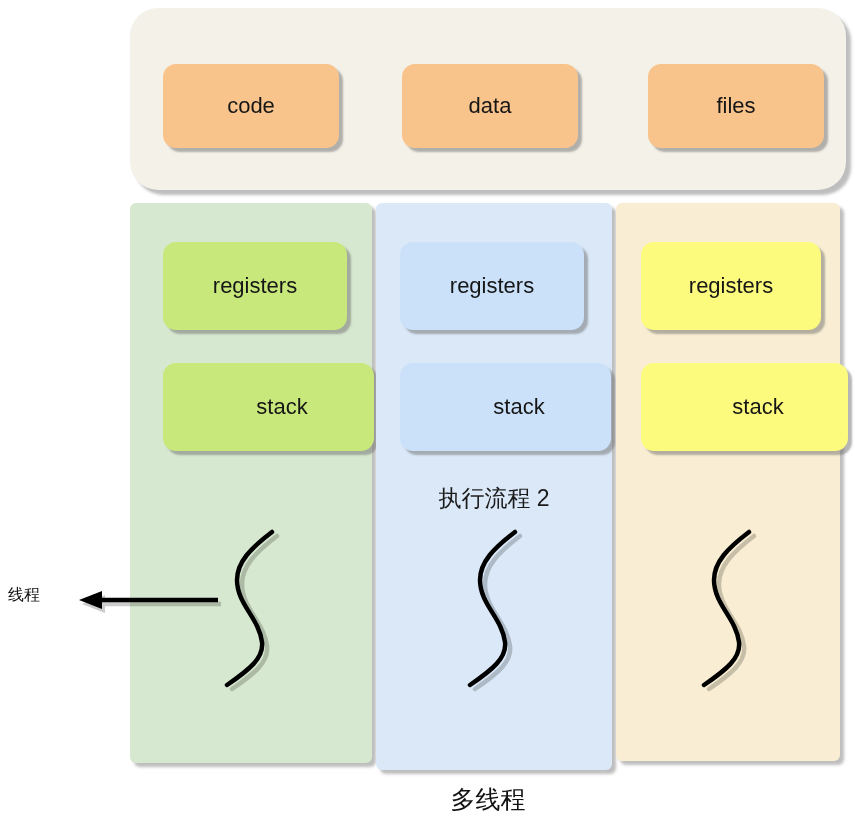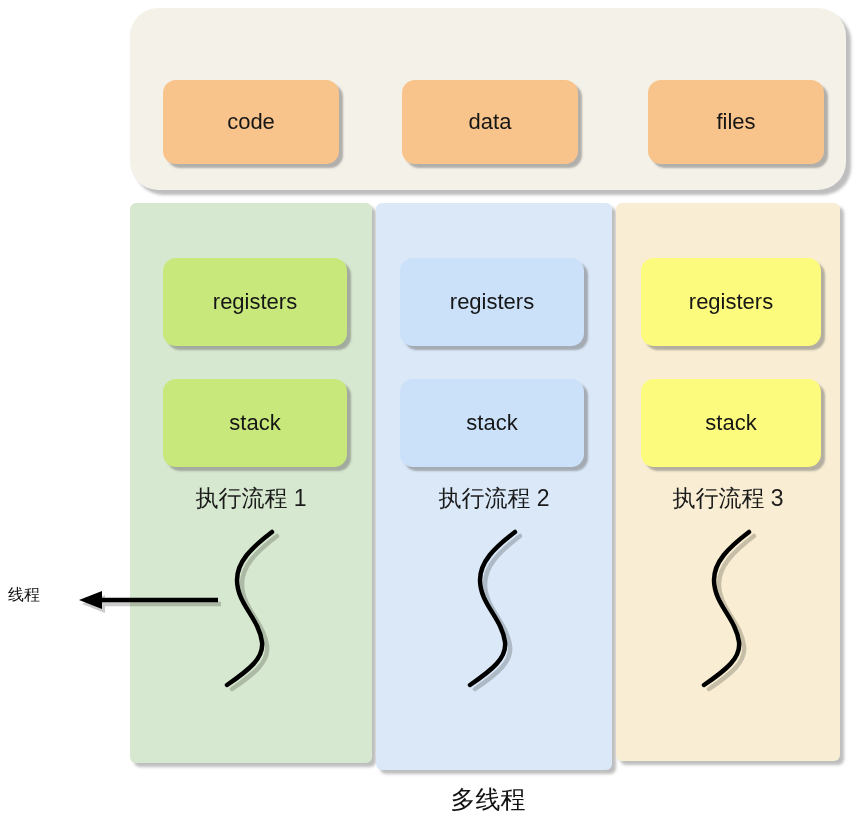--- a/index.html
+++ b/index.html
@@ -30,21 +30,20 @@
   .mem-box {
     position: absolute;
     height: 84px;
     border-radius: 13px;
     display: flex;
     align-items: center;
     justify-content: center;
     font-size: 22px;
     color: #161616;
     box-shadow: 4px 4px 2px rgba(110,110,110,0.5);
-    margin-top: 16px;
   }
   .shared-region .mem-box { top: 56px; width: 176px; background: var(--shared-box, #f9c48c); }
   .box-code  { left: 33px;  }
   .box-data  { left: 272px; }
   .box-files { left: 518px; }
 
   
   .thread-column {
     position: absolute;
     top: 203px;
@@ -53,21 +52,21 @@
   }
   .col-1 { left: 130px; width: 242px; height: 560px; background: var(--thread1-bg, #d6e8cf); }
   .col-2 { left: 376px; width: 236px; height: 567px; background: var(--thread2-bg, #dae8f8); }
   .col-3 { left: 616px; width: 224px; height: 558px; background: var(--thread3-bg, #f9eed3); }
 
   .thread-column .mem-box { height: 88px; width: 184px; }
   .col-1 .mem-box { left: 33px; background: var(--thread1-box, #c8e87c); }
   .col-2 .mem-box { left: 24px; background: var(--thread2-box, #cbe1fa); }
   .col-3 .mem-box { left: 25px; width: 180px; background: var(--thread3-box, #fdfb7d); }
   .box-registers { top: 39px; }
-  .box-stack     { top: 160px; }
+  .box-stack     { top: 160px; padding-left: 27px; }
 
   .flow-label {
     position: absolute;
     top: 280px;
     left: 0; right: 0;
     text-align: center;
     font-size: 23px;
     color: #1b1b1b;
   }
 
@@ -121,21 +120,20 @@
     </div>
   </div>
 
   <div class="thread-column col-1">
     <div class="mem-box box-registers">
       <span>registers</span>
     </div>
     <div class="mem-box box-stack">
       <span>stack</span>
     </div>
-    <div class="flow-label">执行流程 1</div>
     <div class="squiggle">
       <svg width="100" height="170" viewBox="0 0 100 170">
         <path d="M 71 14 C 50 30, 36 44, 36 62 C 36 86, 58 100, 61 124 C 63 140, 48 152, 26 167" fill="none" stroke="#000000" stroke-width="4.5" stroke-linecap="round"></path>
       </svg>
     </div>
   </div>
 
   <div class="thread-column col-2">
     <div class="mem-box box-registers">
       <span>registers</span>
@@ -151,21 +149,20 @@
     </div>
   </div>
 
   <div class="thread-column col-3">
     <div class="mem-box box-registers">
       <span>registers</span>
     </div>
     <div class="mem-box box-stack">
       <span>stack</span>
     </div>
-    <div class="flow-label">执行流程 3</div>
     <div class="squiggle">
       <svg width="100" height="170" viewBox="0 0 100 170">
         <path d="M 71 14 C 50 30, 36 44, 36 62 C 36 86, 58 100, 61 124 C 63 140, 48 152, 26 167" fill="none" stroke="#000000" stroke-width="4.5" stroke-linecap="round"></path>
       </svg>
     </div>
   </div>
 
   <svg class="thread-arrow" width="145" height="26" viewBox="0 0 145 26">
     <line x1="18" y1="12" x2="140" y2="12" stroke="#000000" stroke-width="4.5"></line>
     <polygon points="1,12 24,3 24,21" fill="#000000"></polygon>

